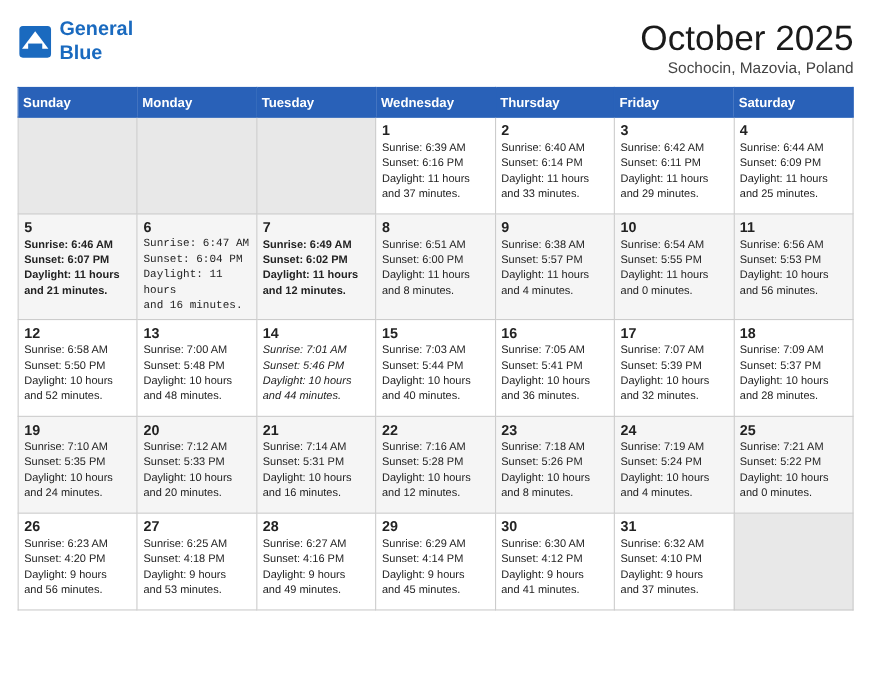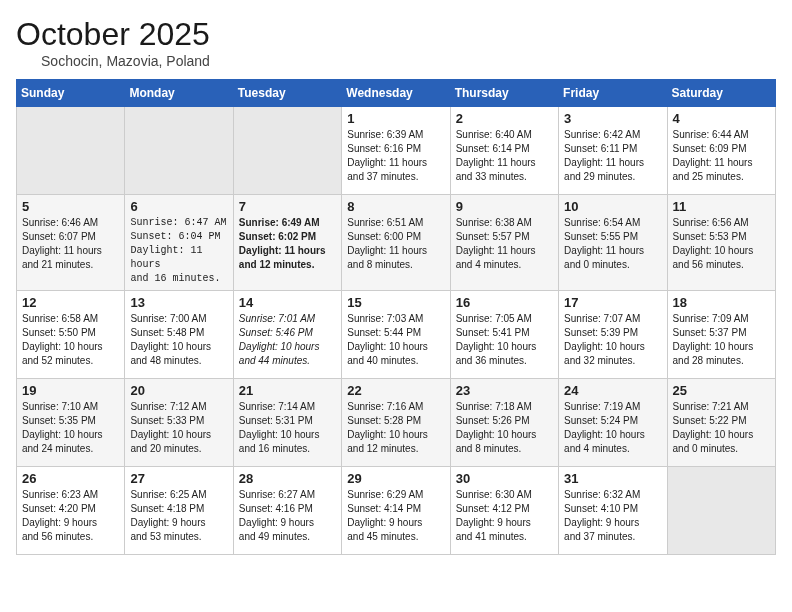--- a/index.html
+++ b/index.html
@@ -85,20 +85,31 @@
       color: #222;
     }
     .empty-cell {
       background: #e8e8e8 !important;
     }
   </style>
 </head>
 <body>
 
 <div class="header">
+  <div class="logo">
+    <svg class="logo-icon" viewBox="0 0 40 40">
+      <rect x="2" y="2" width="36" height="36" rx="4" fill="#1a6abf"></rect>
+      <polygon points="20,8 35,28 5,28" fill="white"></polygon>
+      <rect x="12" y="22" width="16" height="8" fill="#1a6abf"></rect>
+    </svg>
+    <div class="logo-text">
+      <span>General</span><br>
+      <span style="color:#1a6abf">Blue</span>
+    </div>
+  </div>
   <div class="title-block">
     <div class="month-title">October 2025</div>
     <div class="subtitle">Sochocin, Mazovia, Poland</div>
   </div>
 </div>
 
 <table>
   <thead>
     <tr>
     <th>Sunday</th>
@@ -140,21 +151,21 @@
           <span class="day-num">4</span>
           <div class="day-info" style="white-space: pre-line;">Sunrise: 6:44 AM
 Sunset: 6:09 PM
 Daylight: 11 hours
 and 25 minutes.</div>
         </td>
       </tr>
       <tr>
         <td>
           <span class="day-num">5</span>
-          <div class="day-info" style="white-space: pre-line;">Sunrise: 6:46 AM
+          <div class="day-info" style="white-space: pre-line; font-weight: bold;">Sunrise: 6:46 AM
 Sunset: 6:07 PM
 Daylight: 11 hours
 and 21 minutes.</div>
         </td>
         <td>
           <span class="day-num">6</span>
           <div class="day-info" style="white-space: pre-line; font-family: Liberation Mono, monospace;">Sunrise: 6:47 AM
 Sunset: 6:04 PM
 Daylight: 11 hours
 and 16 minutes.</div>

